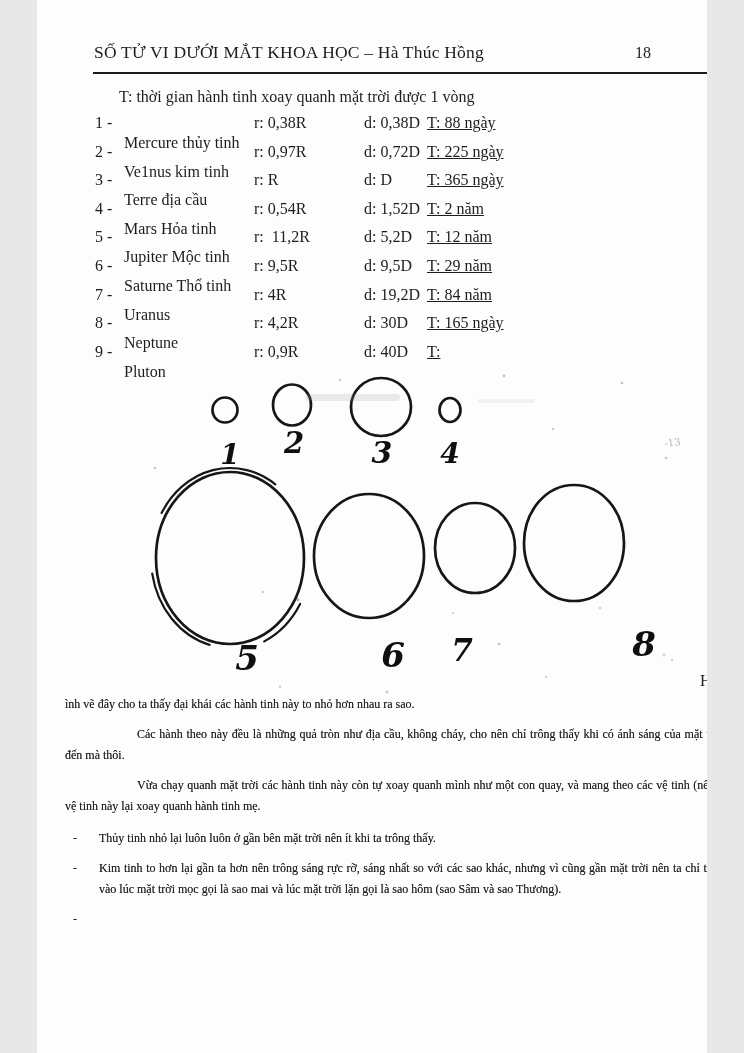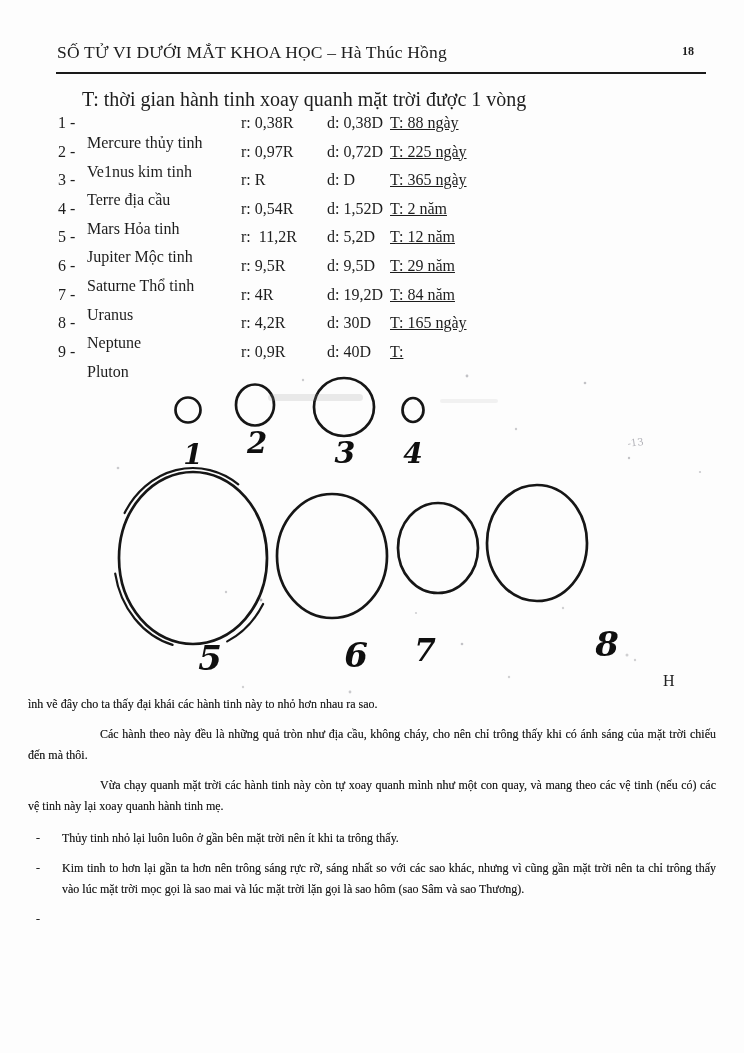--- a/index.html
+++ b/index.html
@@ -1,49 +1,49 @@
 <!DOCTYPE html>
 <html><head>
 <meta charset="utf-8">
 <style>
   html,body { margin:0; padding:0; background:#e8e8e8; }
   .page {
     position:relative;
-    width:744px; height:1053px;
+    width:670px; height:1053px;
     margin:0 auto;
     background:#fdfdfd;
     font-family:"Liberation Serif","DejaVu Serif",serif;
     color:#1d1d1d;
     overflow:hidden;
   }
   
   .hdr-title {
     position:absolute; left:57px; top:42px;
     font-size:17.5px; letter-spacing:0.2px; white-space:pre;
   }
   .hdr-page {
-    position:absolute; right:50px; top:44px; font-size:12px;font-weight:bold;
+    position:absolute; right:56px; top:44px; font-size:16px;
   }
   .hdr-rule {
     position:absolute; left:56px; top:72px; width:650px; height:2px;
     background:#1a1a1a;
   }
   
   .intro {
-    position:absolute; left:82px; top:88px; font-size:20px; white-space:pre;text-align:center;
+    position:absolute; left:82px; top:88px; font-size:16px; white-space:pre;text-align:center;
   }
   
   .ptable { position:absolute; left:0; top:109px; width:744px; }
   .trow { position:relative; height:28.6px; }
   .trow span {
     position:absolute; top:0; line-height:28.6px; font-size:16px; white-space:pre;
   }
   .c-num  { left:58px; }
   .c-name { left:87px;margin-top:20px; }
-  .c-r    { left:217px;margin-left:24px; }
+  .c-r    { left:217px; }
   .c-d    { left:327px;text-align:center; }
   .c-t    { left:390px;text-decoration:underline; }
   
   .figure-svg {
     position:absolute; left:0; top:0; width:744px; height:1053px;
     pointer-events:none;
   }
   .planet-circle, .echo-arc {
     fill:none; stroke:#161616; stroke-width:2.7; stroke-linecap:round;
   }

